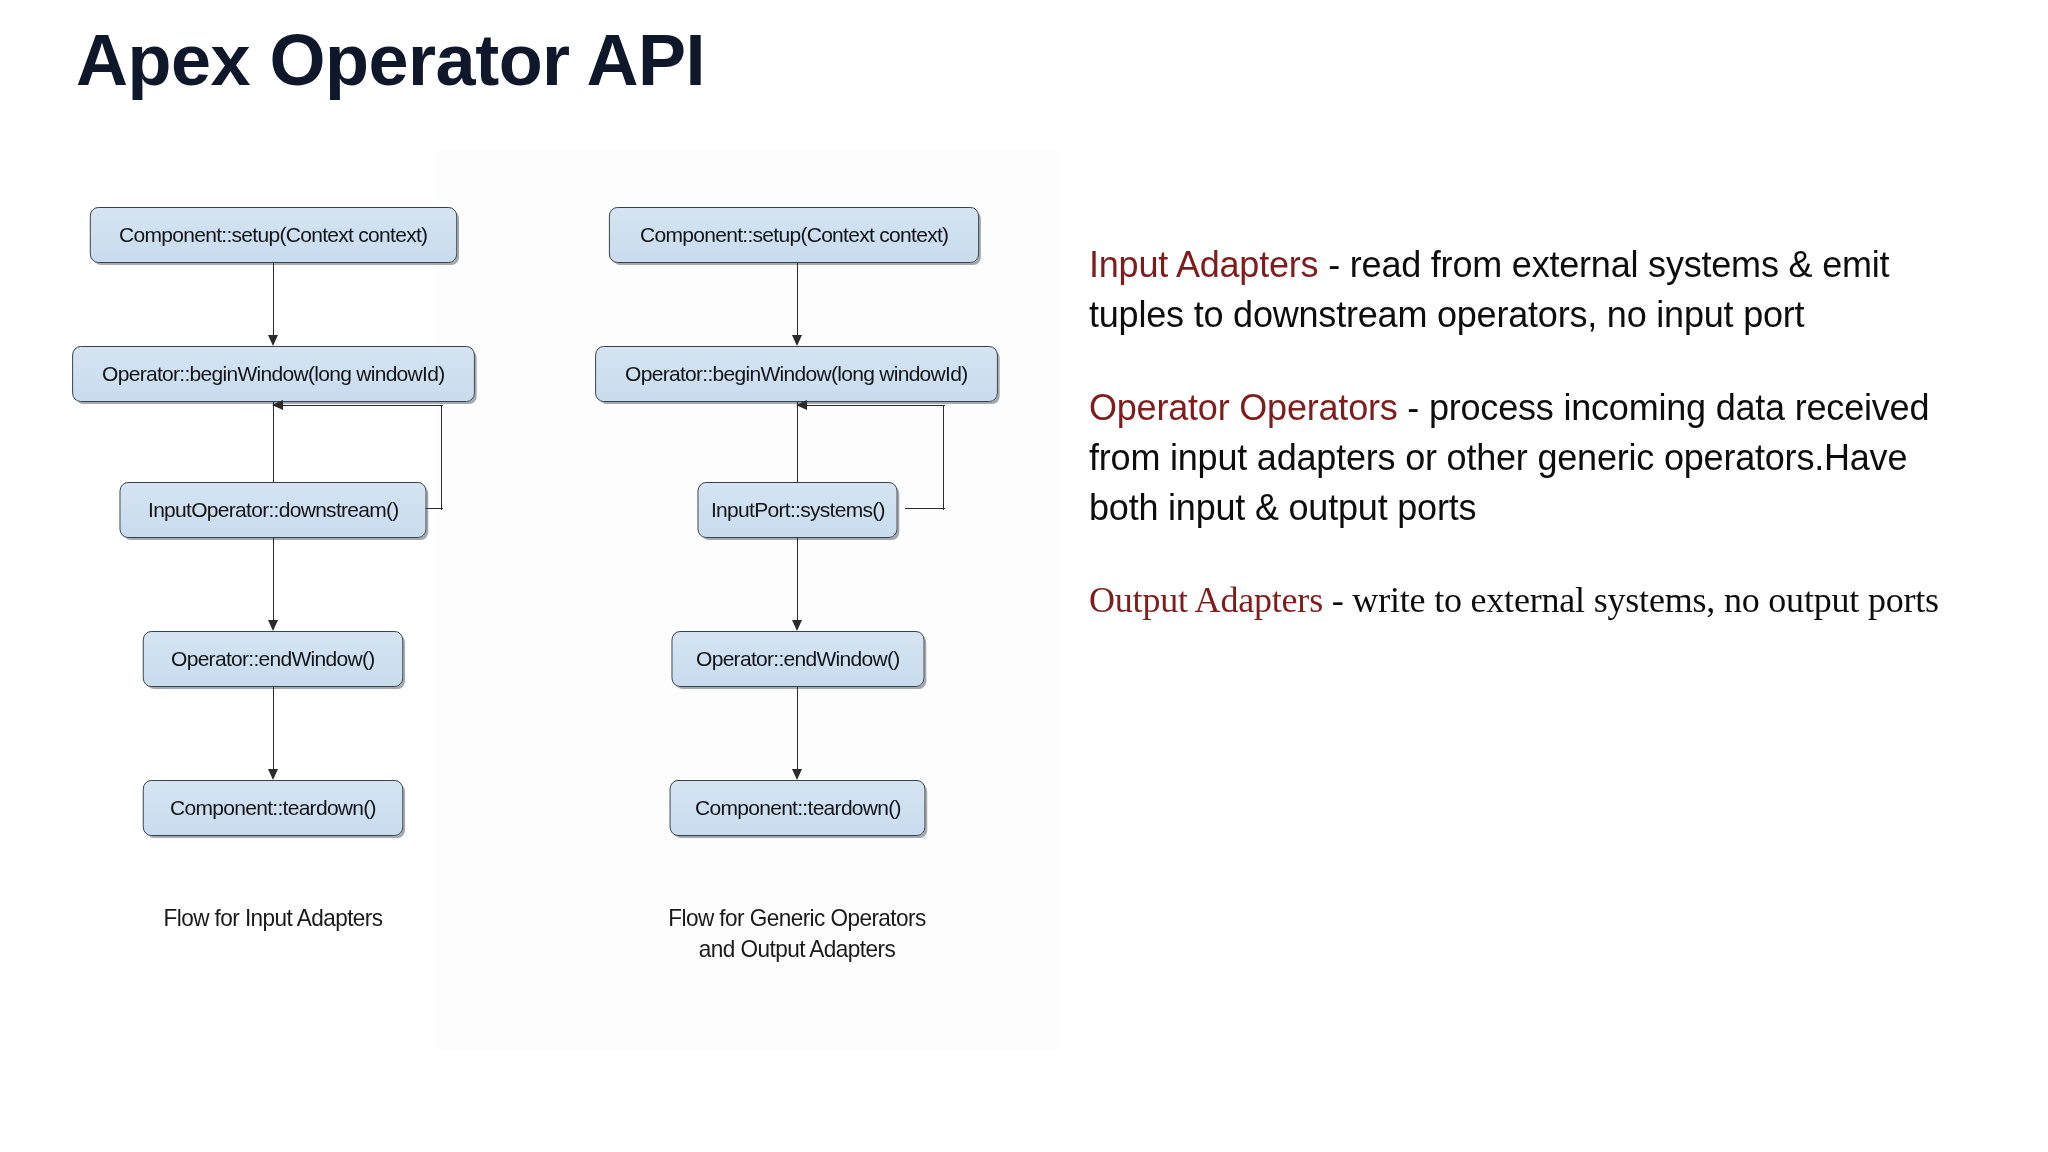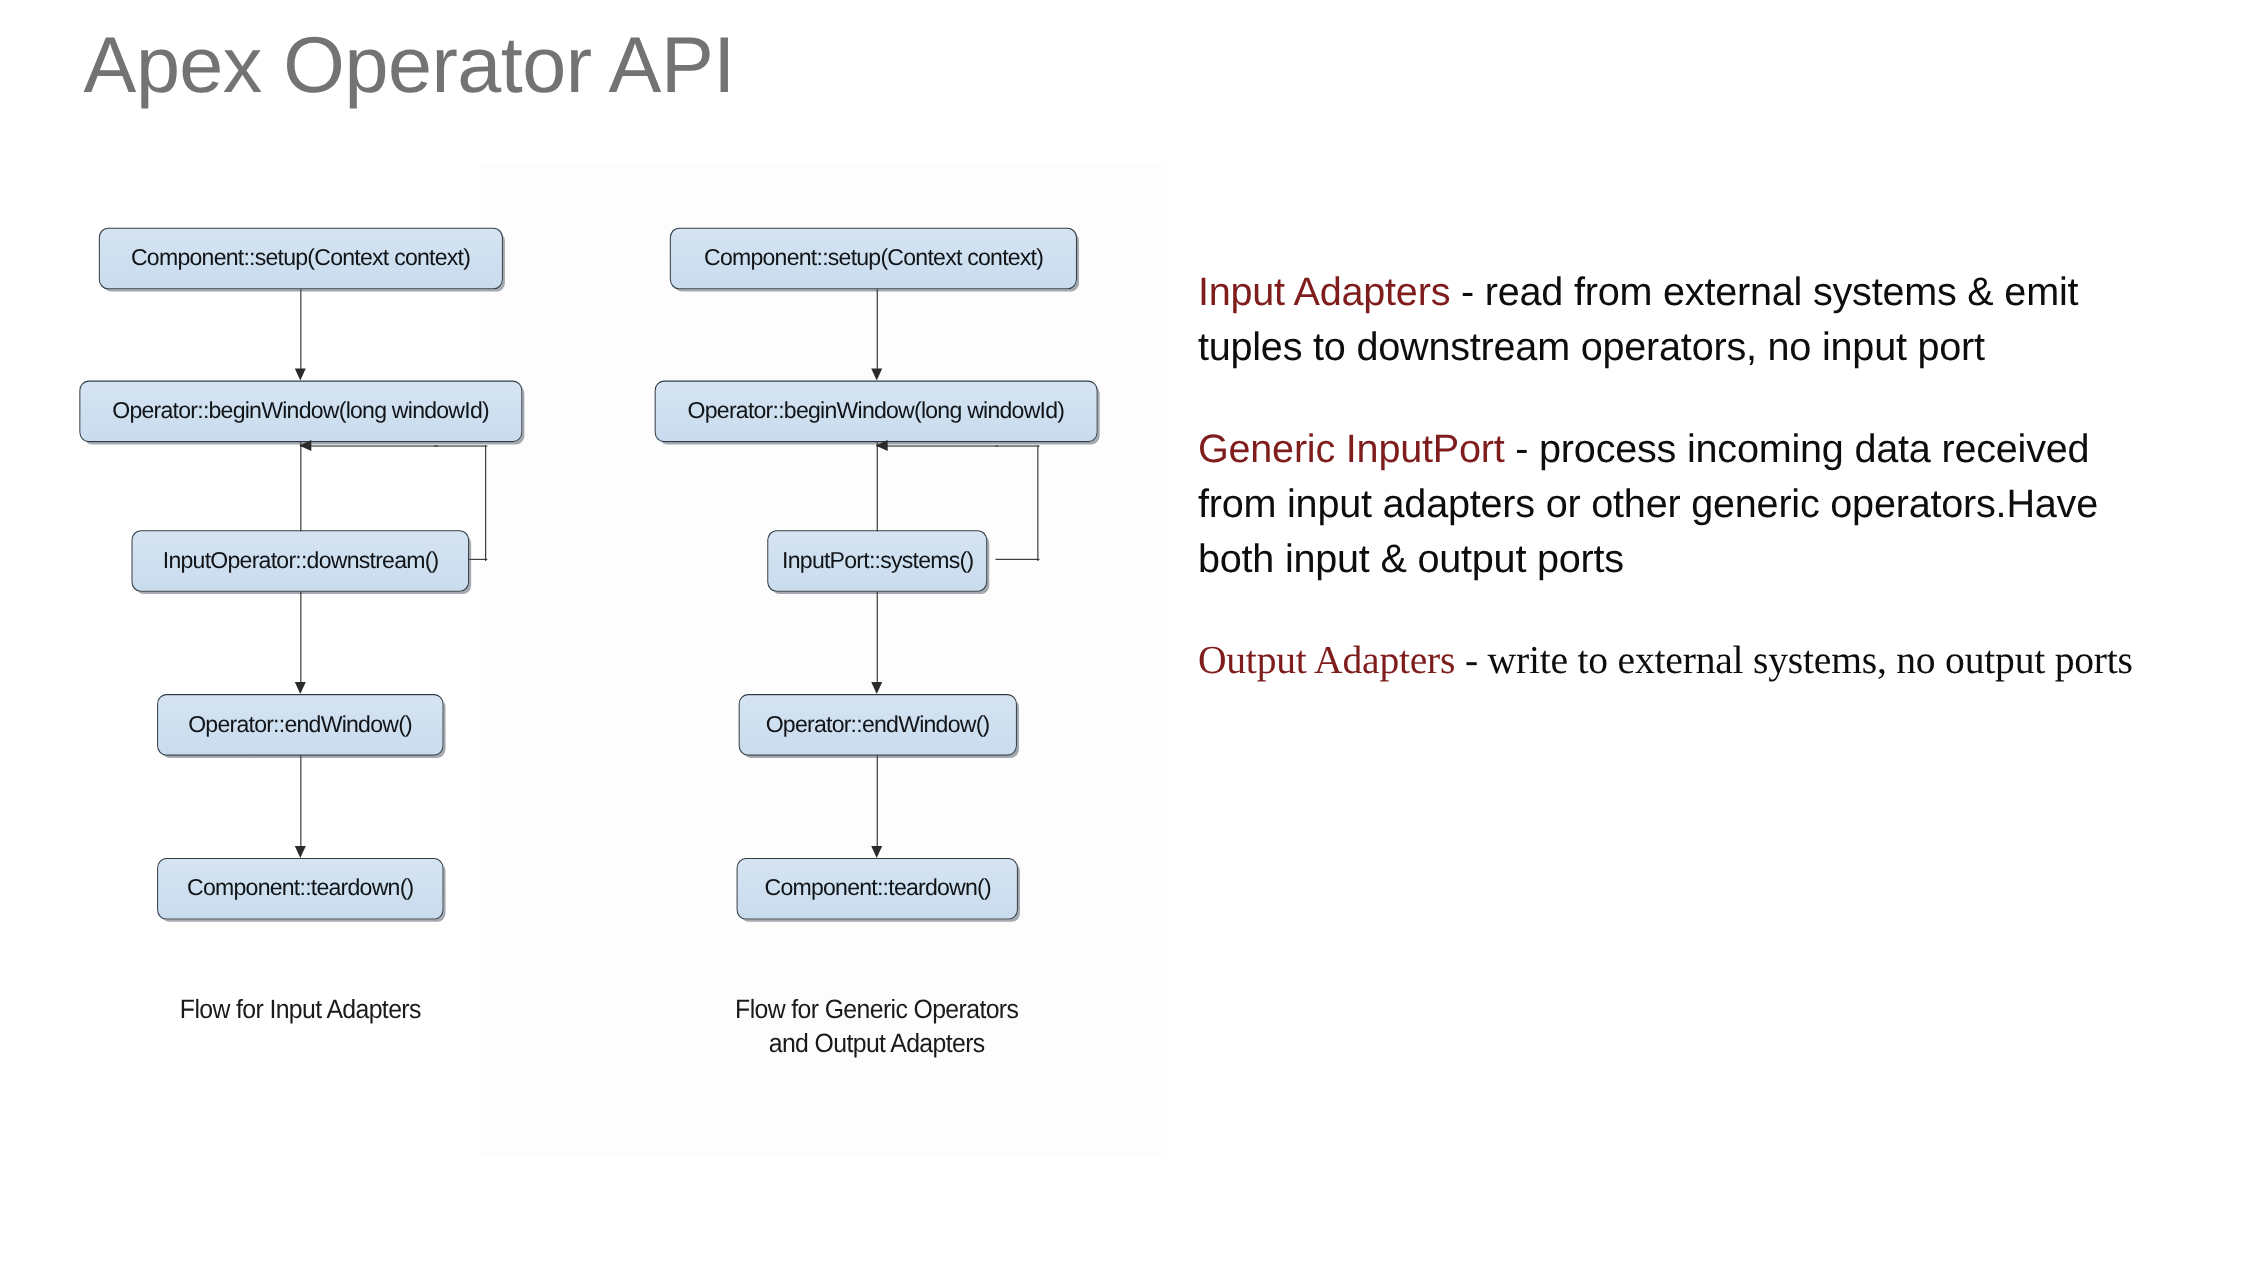--- a/index.html
+++ b/index.html
@@ -14,23 +14,23 @@
     overflow: hidden;
     font-family: "Liberation Sans", sans-serif;
   }
 
   
   #slide-title {
     position: absolute;
     left: 76px;
     top: 24px;
     font-size: 72px;
-    font-weight: 400;
+    font-weight: 700;
     letter-spacing: -0.5px;
-    color: #737373;
+    color: #0f172a;
     white-space: nowrap;
     line-height: 1.0;
   }
 
   
   #diagram {
     position: absolute;
     left: 0px;
     top: 150px;
     width: 1060px;
@@ -224,19 +224,19 @@
   </div>
 </div>
 
 <div id="bullets">
 
   <p class="bullet-para">
     <span class="lead">Input Adapters</span><span> - read from external systems &amp; emit tuples to downstream operators, no input port</span>
   </p>
 
   <p class="bullet-para">
-    <span class="lead">Generic InputPort</span><span> - process incoming data received from input adapters or other generic operators.Have both input &amp; output ports</span>
+    <span class="lead">Operator Operators</span><span> - process incoming data received from input adapters or other generic operators.Have both input &amp; output ports</span>
   </p>
 
   <p class="bullet-para">
     <span class="lead">Output Adapters</span><span> - write to external systems, no output ports</span>
   </p>
 </div>
 
 </body></html>

